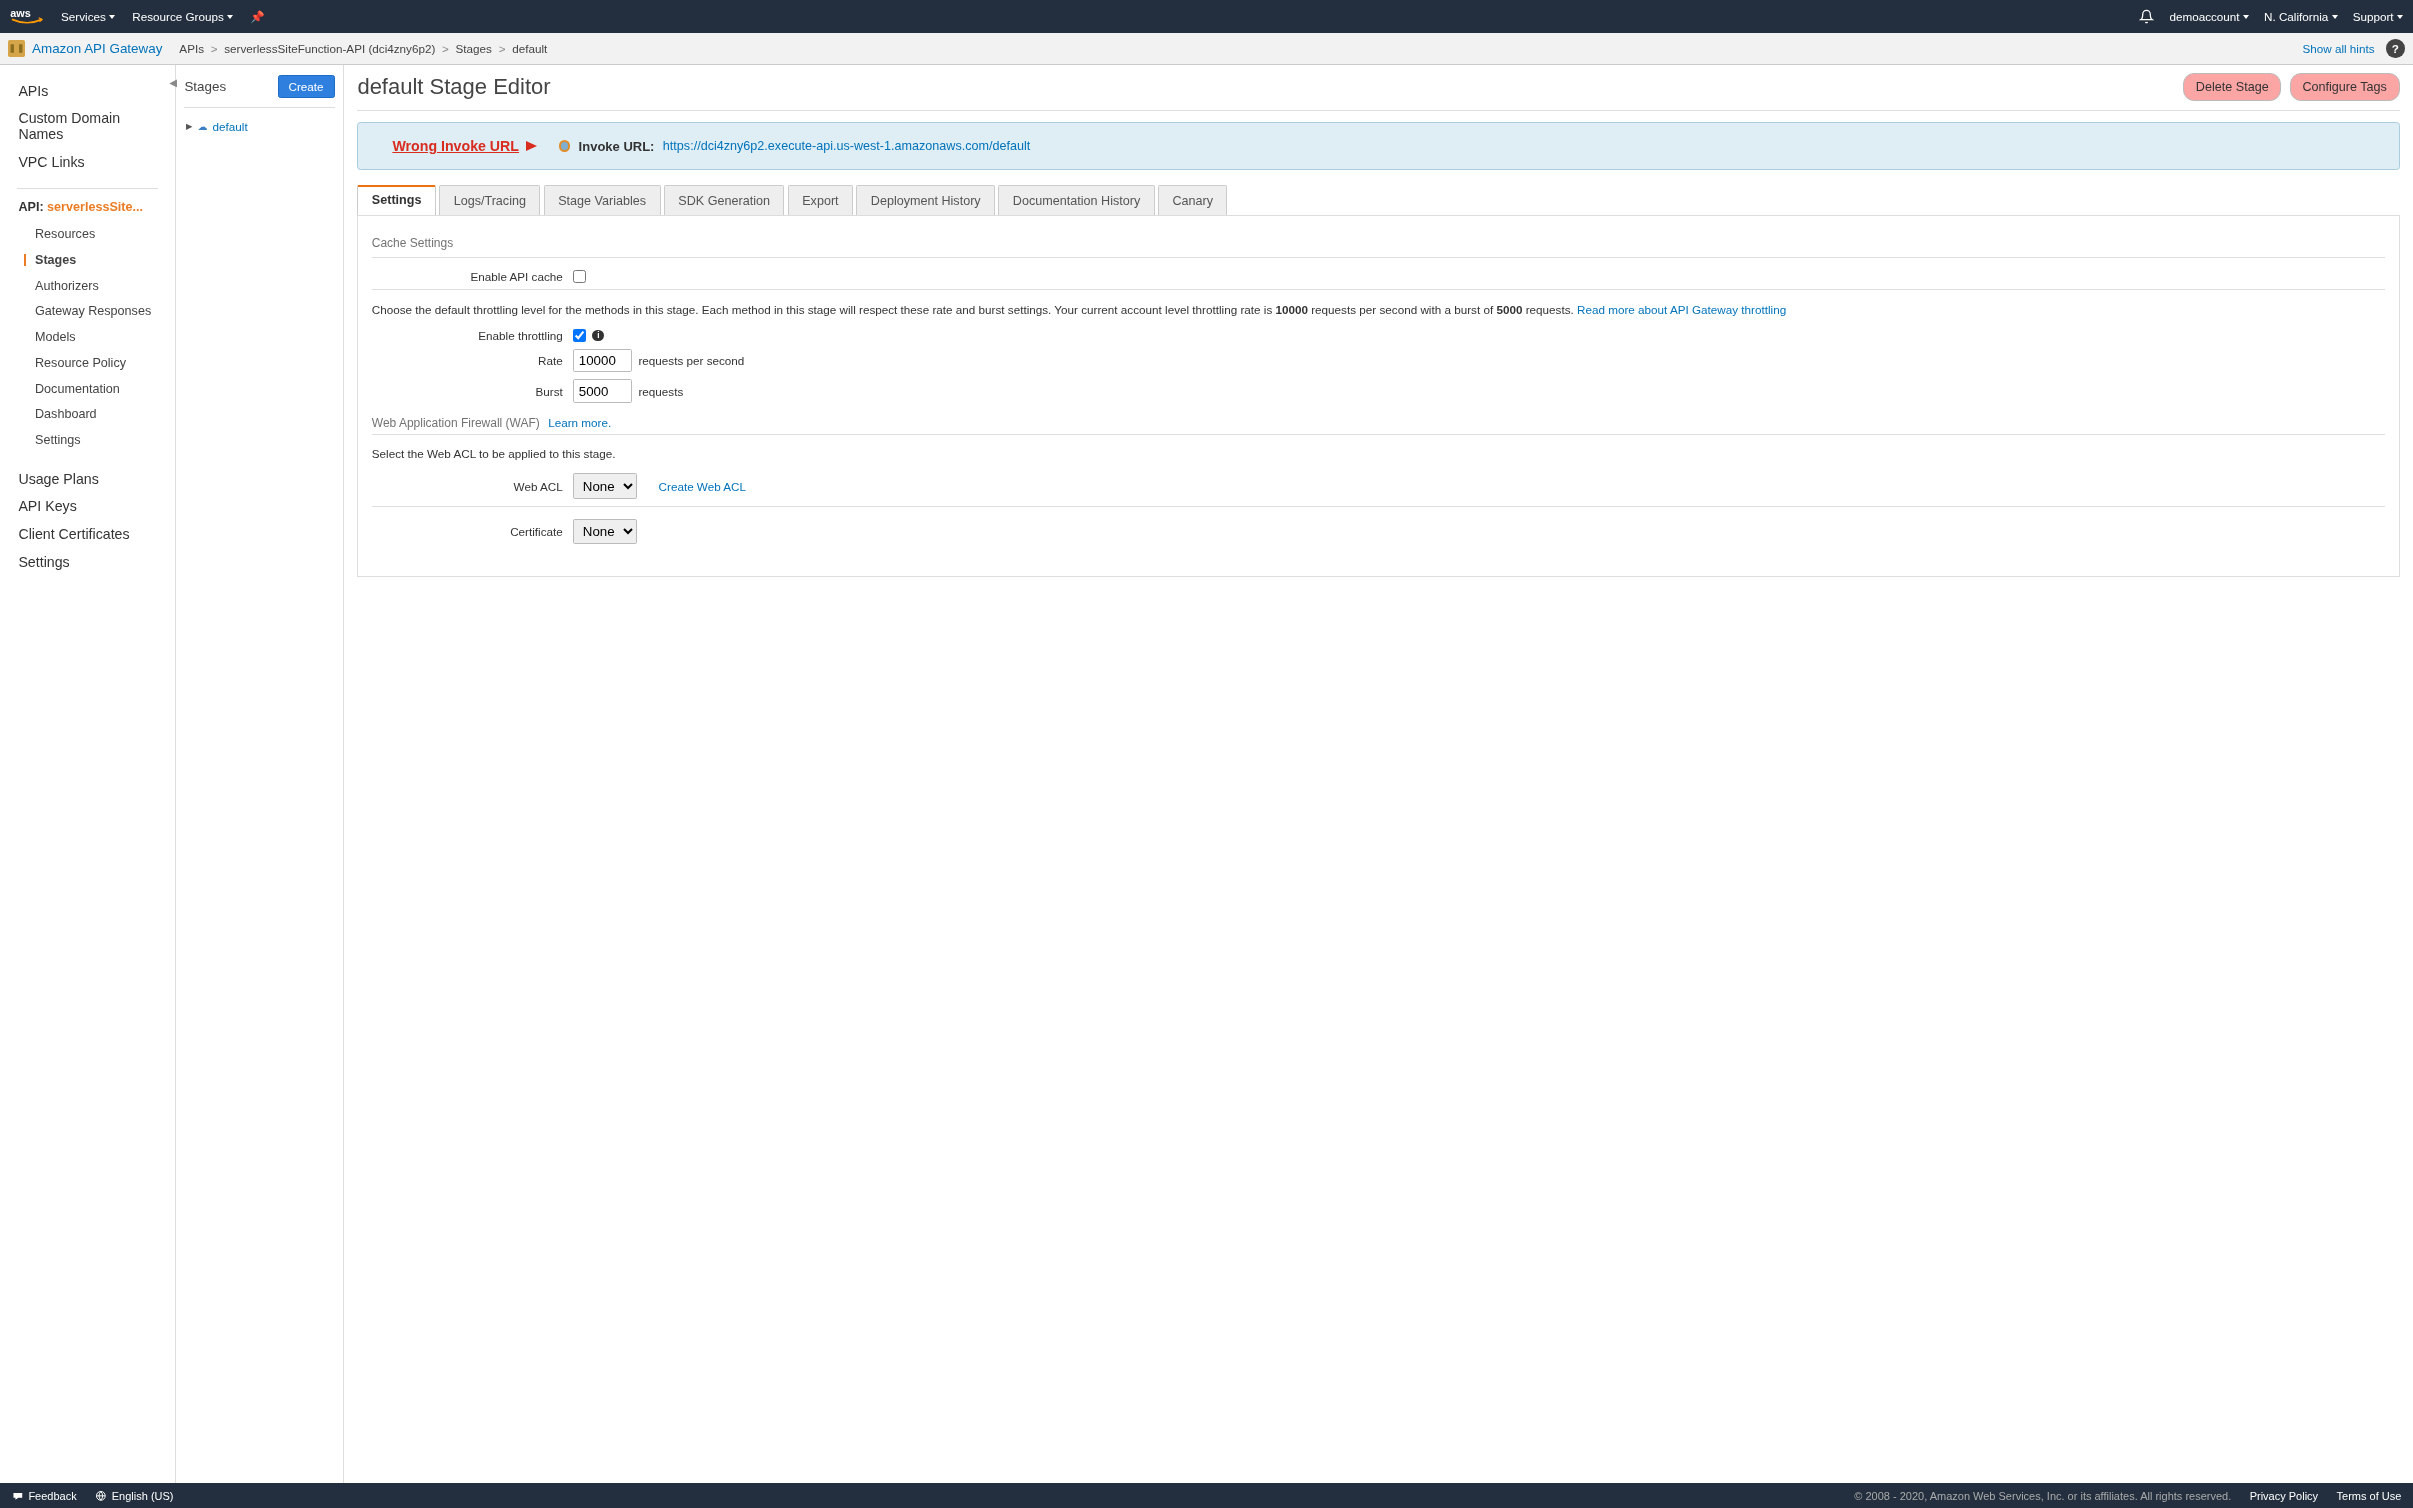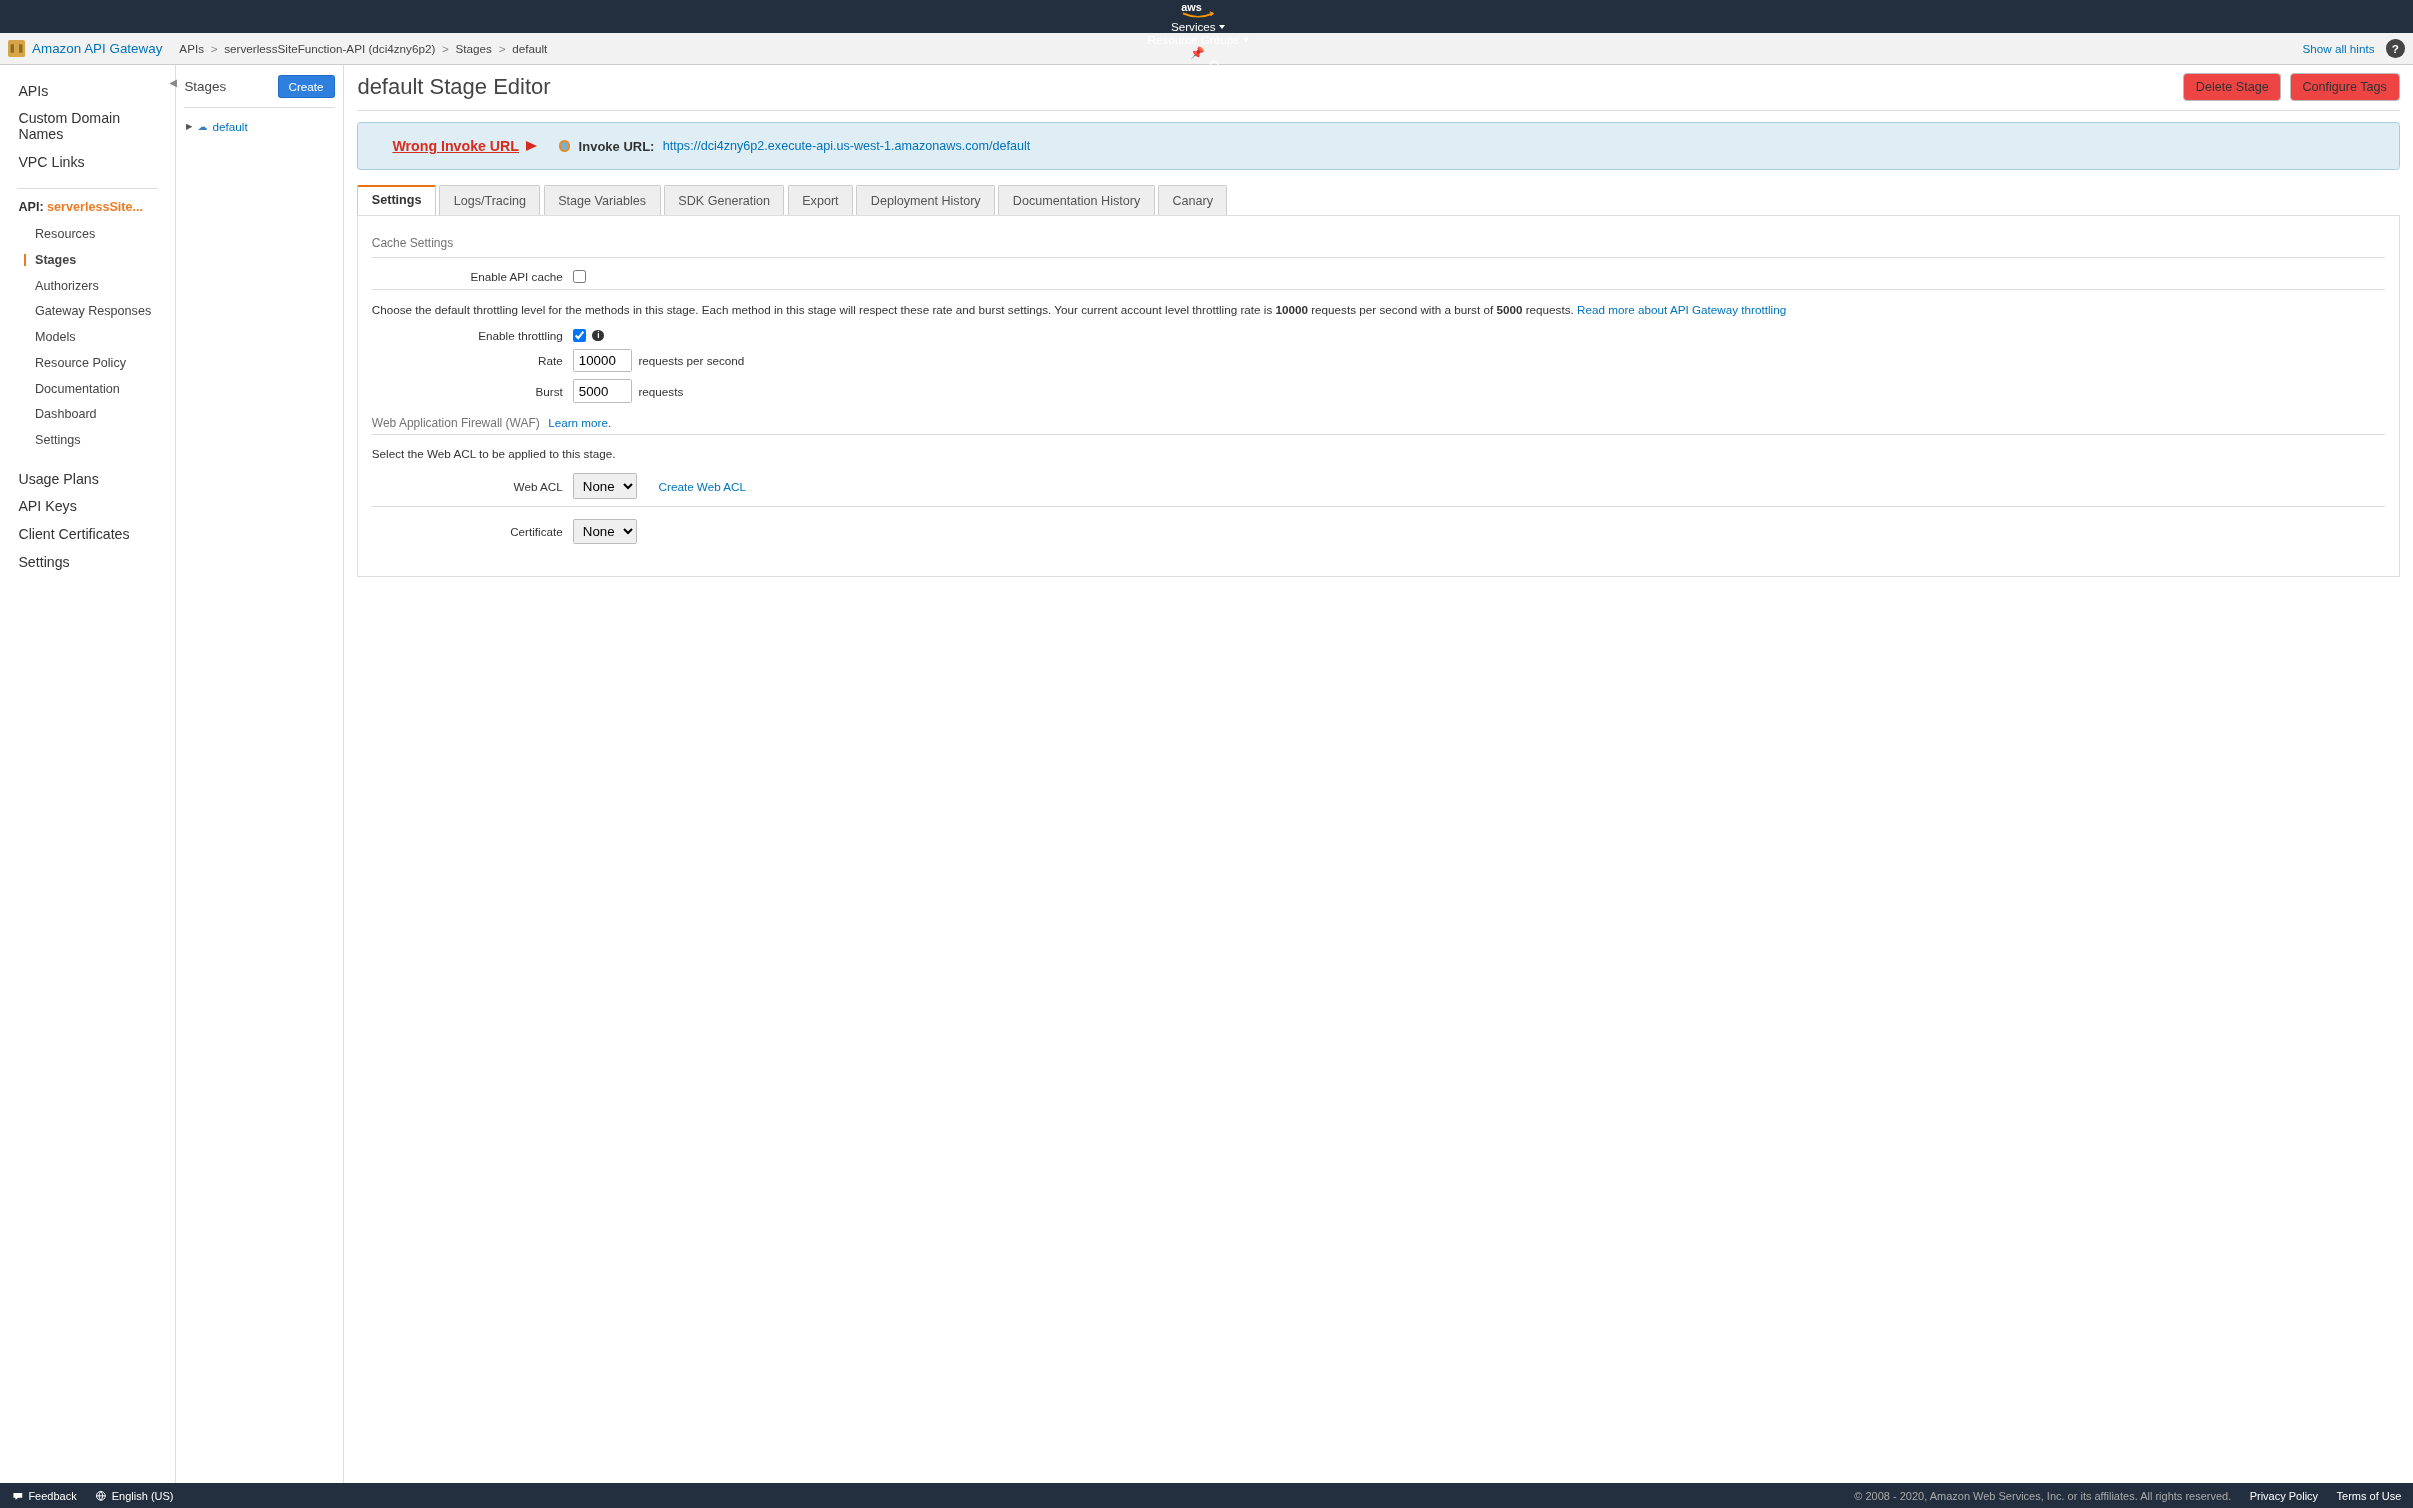--- a/index.html
+++ b/index.html
@@ -1,17 +1,17 @@
 <!DOCTYPE html>
 <html style="font-size:13.4px"><head>
 <meta charset="utf-8">
 <style>
   * { box-sizing: border-box; margin: 0; padding: 0; }
   body { font-family: "Helvetica Neue", Arial, sans-serif; font-size: 11.7px; color: #333; background: #fff; }
-  .topnav { background: #232f3e; color: #fff; height: 33px; display: flex; align-items: center; padding: 0 10px; flex-direction: column; }
+  .topnav { background: #232f3e; color: #fff; height: 33px; display: flex; align-items: center; padding: 0 10px; }
   .topnav .logo { margin-right: 17px; }
   .topnav .nav-item { color: #fff; margin-right: 17px; display: flex; align-items: center; gap:3.4px; cursor: pointer; font-size: 11.7px; }
   .topnav .spacer { flex: 1; }
   .topnav .right-item { color:#fff; margin-left: 15px; display:flex; align-items:center; gap:3.4px; cursor:pointer; }
   .caret-down { display:inline-block; width:0; height:0; border-left:3.4px solid transparent; border-right:3.4px solid transparent; border-top:4.2px solid currentColor; }
   .pin-icon { font-size:11.7px; }
   .subnav { background:#f2f2f2; border-bottom:0.8px solid #ccc; height:32px; display:flex; align-items:center; padding:0 8.4px; }
   .subnav .service-icon { width:17px; height:17px; margin-right:6.7px; }
   .subnav .service-name { color:#0073bb; font-size:13.4px; margin-right:17px; cursor:pointer; }
   .breadcrumb { display:flex; align-items:center; gap:6.7px; font-size:11.7px; color:#555; }
@@ -35,21 +35,21 @@
   .mid-pane .mid-title { font-size:13.4px; color:#444; }
   .btn-primary { background:#2f80de; color:#fff; border:0.8px solid #1b6bc9; border-radius:2.5px; padding:4.2px 10px; font-size:11.7px; cursor:pointer; }
   .mid-pane hr { border:none; border-top:0.8px solid #ddd; margin:5px 0 8.4px; }
   .tree-item { display:flex; align-items:center; gap:5px; padding:3.4px 1.7px; cursor:pointer; }
   .tree-item .caret { color:#555; font-size:8.4px; }
   .tree-item .stage-icon { color:#3b7fc4; font-size:10px; }
   .tree-item .stage-name { color:#0073bb; }
   .main-pane { flex:1; overflow-y:auto; padding:8.4px 13.4px 25px 13.4px; background:#fff; }
   .page-head { display:flex; align-items:center; justify-content:space-between; margin-bottom:8.4px; }
   .page-title { font-size:22px; color:#444; font-weight:500; }
-  .btn-default { background:#ef4444; border:0.8px solid #bbb; border-radius:4px; padding:5.9px 11.7px; font-size:12.6px; color:#333; cursor:pointer; }
+  .btn-default { background:#fca5a5; border:0.8px solid #bbb; border-radius:11px; padding:5.9px 11.7px; font-size:12.6px; color:#333; cursor:pointer; }
   .page-head .actions { display:flex; gap:8.4px; }
   .invoke-box { background:#dfeef4; border:0.8px solid #a9cddd; border-radius:3.4px; padding:15px 17px; margin-bottom:15px; position:relative; display:flex; align-items:center; gap:8.4px; }
   .annotation { color:#d82c1f; font-weight:bold; font-size:14.2px; text-decoration:underline; margin-left:17px; }
   .annotation-arrow { width:0; height:0; border-top:5px solid transparent; border-bottom:5px solid transparent; border-left:11.7px solid #d82c1f; margin-left:-1.7px; }
   .bullet { width:11.7px; height:11.7px; border-radius:50%; border:2.5px solid #e08e2c; background:#7faed0; }
   .invoke-label { font-weight:bold; font-size:13px; color:#333; }
   .invoke-url { color:#0073bb; font-size:12.6px; }
   .tabs { display:flex; border-bottom:0.8px solid #ddd; margin-bottom:0; }
   .tab { padding:7.5px 13.4px; background:#eee; border:0.8px solid #ccc; border-bottom:none; margin-right:3.4px; font-size:12.6px; color:#555; cursor:pointer; border-radius:1.7px 1.7px 0 0;}
   .tab.active { background:#fff; border-top:2.5px solid #ec7211; font-weight:bold; color:#333; padding-top:5.9px; }

